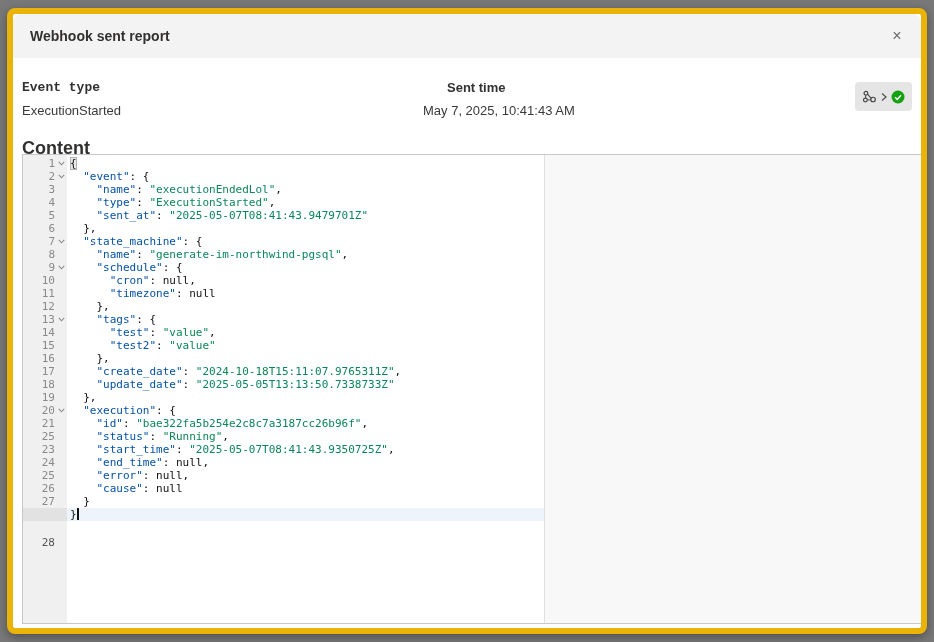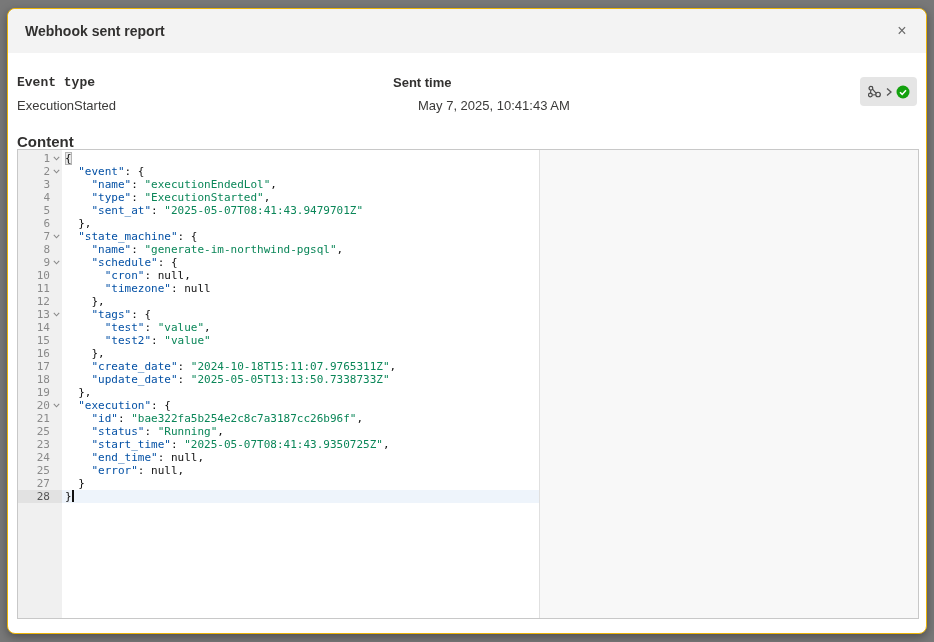--- a/index.html
+++ b/index.html
@@ -5,21 +5,21 @@
   * { box-sizing: border-box; }
   html,body { margin:0; padding:0; }
   body {
     width:934px; height:642px; position:relative; overflow:hidden;
     background:#787878;
     font-family:"Liberation Sans", sans-serif;
     color:#323130;
   }
   .dialog {
     position:absolute; left:7px; top:8px; width:920px; height:626px;
-    background:#ffffff; border-radius:8px; border:1px solid #eab308;
+    background:#ffffff; border-radius:8px; border:6px solid #eab308;
     box-shadow:0 3px 10px rgba(0,0,0,0.35); overflow:hidden;
   }
   .dlg-header {
     position:absolute; left:0; top:0; right:0; height:44px;
     background:#f3f3f3; border-radius:8px 8px 0 0;
     display:flex; align-items:center; padding:0 16px 0 17px;
   }
   .dlg-title { font-size:14px; font-weight:700; color:#323130; }
   .close-btn {
     position:absolute; right:13px; top:11px; width:22px; height:22px;
@@ -27,21 +27,21 @@
     font-size:16px; line-height:22px; color:#6b6b6b; padding:0; text-align:center;
     font-family:"Liberation Sans", sans-serif;
   }
   .field-label { position:absolute; font-size:13px; font-weight:700; color:#323130; }
   .field-value { position:absolute; font-size:13px; font-weight:400; color:#3b3a39; }
   .status-badge {
     position:absolute; right:9px; top:68px; width:57px; height:29px;
     background:#e5e5e5; border-radius:4px; border:none; cursor:pointer;
     display:flex; align-items:center; justify-content:center; gap:3px; padding:0;
   }
-  .content-label { position:absolute; left:9px; top:124px; font-size:15px; font-weight:700; color:#323130; }
+  .content-label { position:absolute; left:9px; top:124px; font-size:18px; font-weight:700; color:#323130; }
 
   .editor {
     position:absolute; left:9px; top:140px; width:902px; height:470px;
     background:#ffffff; border:1px solid #c8c8c8;
   }
   .gutter-col {
     position:absolute; left:0; top:0; bottom:0; width:44px; background:#f0f0f0;
   }
   .right-pane {
     position:absolute; left:521px; top:0; bottom:0; width:379px;
@@ -56,21 +56,21 @@
   .line .cur-bg {
     position:absolute; left:44px; width:477px; top:0; bottom:0; background:#eef4fb;
   }
   .line .cur-gutter {
     position:absolute; left:0; width:44px; top:0; bottom:0; background:#e2e2e2;
   }
   .ln {
     position:absolute; left:0; width:32px; text-align:right;
     color:#8a8a8a; font-size:11px;
   }
-  .line.current .ln { color:#555555; }
+  .line.current .ln { color:#555555;margin-top:28px; }
   .fold {
     position:absolute; left:33px; width:11px; top:1px; height:11px;
     display:flex; align-items:center; justify-content:center; cursor:pointer;
   }
   .code { position:absolute; left:47px; top:0; }
   .tok-p { color:#111111; }
   .tok-k { color:#0451a5; }
   .tok-s { color:#0a8658; }
   .tok-n { color:#111111; }
   .tok-b { color:#111111; background:#e9e9e9; box-shadow:0 0 0 1px #b4b4b4 inset; }
@@ -85,21 +85,21 @@
 <div class="dialog">
 
   <div class="dlg-header">
     <span class="dlg-title">Webhook sent report</span>
     <button class="close-btn">×</button>
   </div>
 
   <span class="field-label" style="left:9px; top:66px;font-family:Liberation Mono, monospace;">Event type</span>
   <span class="field-value" style="left:9px; top:89px;text-align:right;">ExecutionStarted</span>
 
-  <span class="field-label" style="left:385px; top:66px;">Sent time</span>
+  <span class="field-label" style="left:434px; top:66px;">Sent time</span>
   <span class="field-value" style="left:410px; top:89px;">May 7, 2025, 10:41:43 AM</span>
 
   <button class="status-badge">
     <span style="display:flex;">
       <svg width="15" height="15" viewBox="0 0 16 16">
         <circle cx="4.2" cy="4.6" r="2" fill="none" stroke="#4a4a4a" stroke-width="1.3"></circle>
         <circle cx="3.6" cy="11.8" r="2" fill="none" stroke="#4a4a4a" stroke-width="1.3"></circle>
         <circle cx="11.8" cy="11.2" r="2.4" fill="none" stroke="#4a4a4a" stroke-width="1.3"></circle>
         <line x1="4" y1="6.6" x2="3.8" y2="9.8" stroke="#4a4a4a" stroke-width="1.2"></line>
         <line x1="5.9" y1="5.5" x2="9.8" y2="10" stroke="#4a4a4a" stroke-width="1.2"></line>
@@ -155,18 +155,19 @@
         <div class="line"><span class="ln">18</span><span class="code"><span class="tok-p">    </span><span class="tok-k">"update_date"</span><span class="tok-p">: </span><span class="tok-s">"2025-05-05T13:13:50.7338733Z"</span></span></div>
         <div class="line"><span class="ln">19</span><span class="code"><span class="tok-p">  },</span></span></div>
         <div class="line"><span class="ln">20</span><span class="fold"><svg width="9" height="9" viewBox="0 0 10 10">
               <path d="M2 3.2 L5 6.4 L8 3.2" fill="none" stroke="#8a8a8a" stroke-width="1.2"></path>
             </svg></span><span class="code"><span class="tok-p">  </span><span class="tok-k">"execution"</span><span class="tok-p">: {</span></span></div>
         <div class="line"><span class="ln">21</span><span class="code"><span class="tok-p">    </span><span class="tok-k">"id"</span><span class="tok-p">: </span><span class="tok-s">"bae322fa5b254e2c8c7a3187cc26b96f"</span><span class="tok-p">,</span></span></div>
         <div class="line"><span class="ln">25</span><span class="code"><span class="tok-p">    </span><span class="tok-k">"status"</span><span class="tok-p">: </span><span class="tok-s">"Running"</span><span class="tok-p">,</span></span></div>
         <div class="line"><span class="ln">23</span><span class="code"><span class="tok-p">    </span><span class="tok-k">"start_time"</span><span class="tok-p">: </span><span class="tok-s">"2025-05-07T08:41:43.9350725Z"</span><span class="tok-p">,</span></span></div>
         <div class="line"><span class="ln">24</span><span class="code"><span class="tok-p">    </span><span class="tok-k">"end_time"</span><span class="tok-p">: </span><span class="tok-n">null</span><span class="tok-p">,</span></span></div>
         <div class="line"><span class="ln">25</span><span class="code"><span class="tok-p">    </span><span class="tok-k">"error"</span><span class="tok-p">: </span><span class="tok-n">null</span><span class="tok-p">,</span></span></div>
+        <div class="line"><span class="ln">26</span><span class="code"><span class="tok-p">    </span><span class="tok-k">"cause"</span><span class="tok-p">: </span><span class="tok-n">null</span></span></div>
         <div class="line"><span class="ln">27</span><span class="code"><span class="tok-p">  }</span></span></div>
         <div class="line current"><div class="cur-gutter"></div><div class="cur-bg"></div><span class="ln">28</span><span class="code"><span class="tok-p">}</span><span class="cursor"></span></span></div>
       </div>
   </div>
 
 </div>
 
 </body></html>

